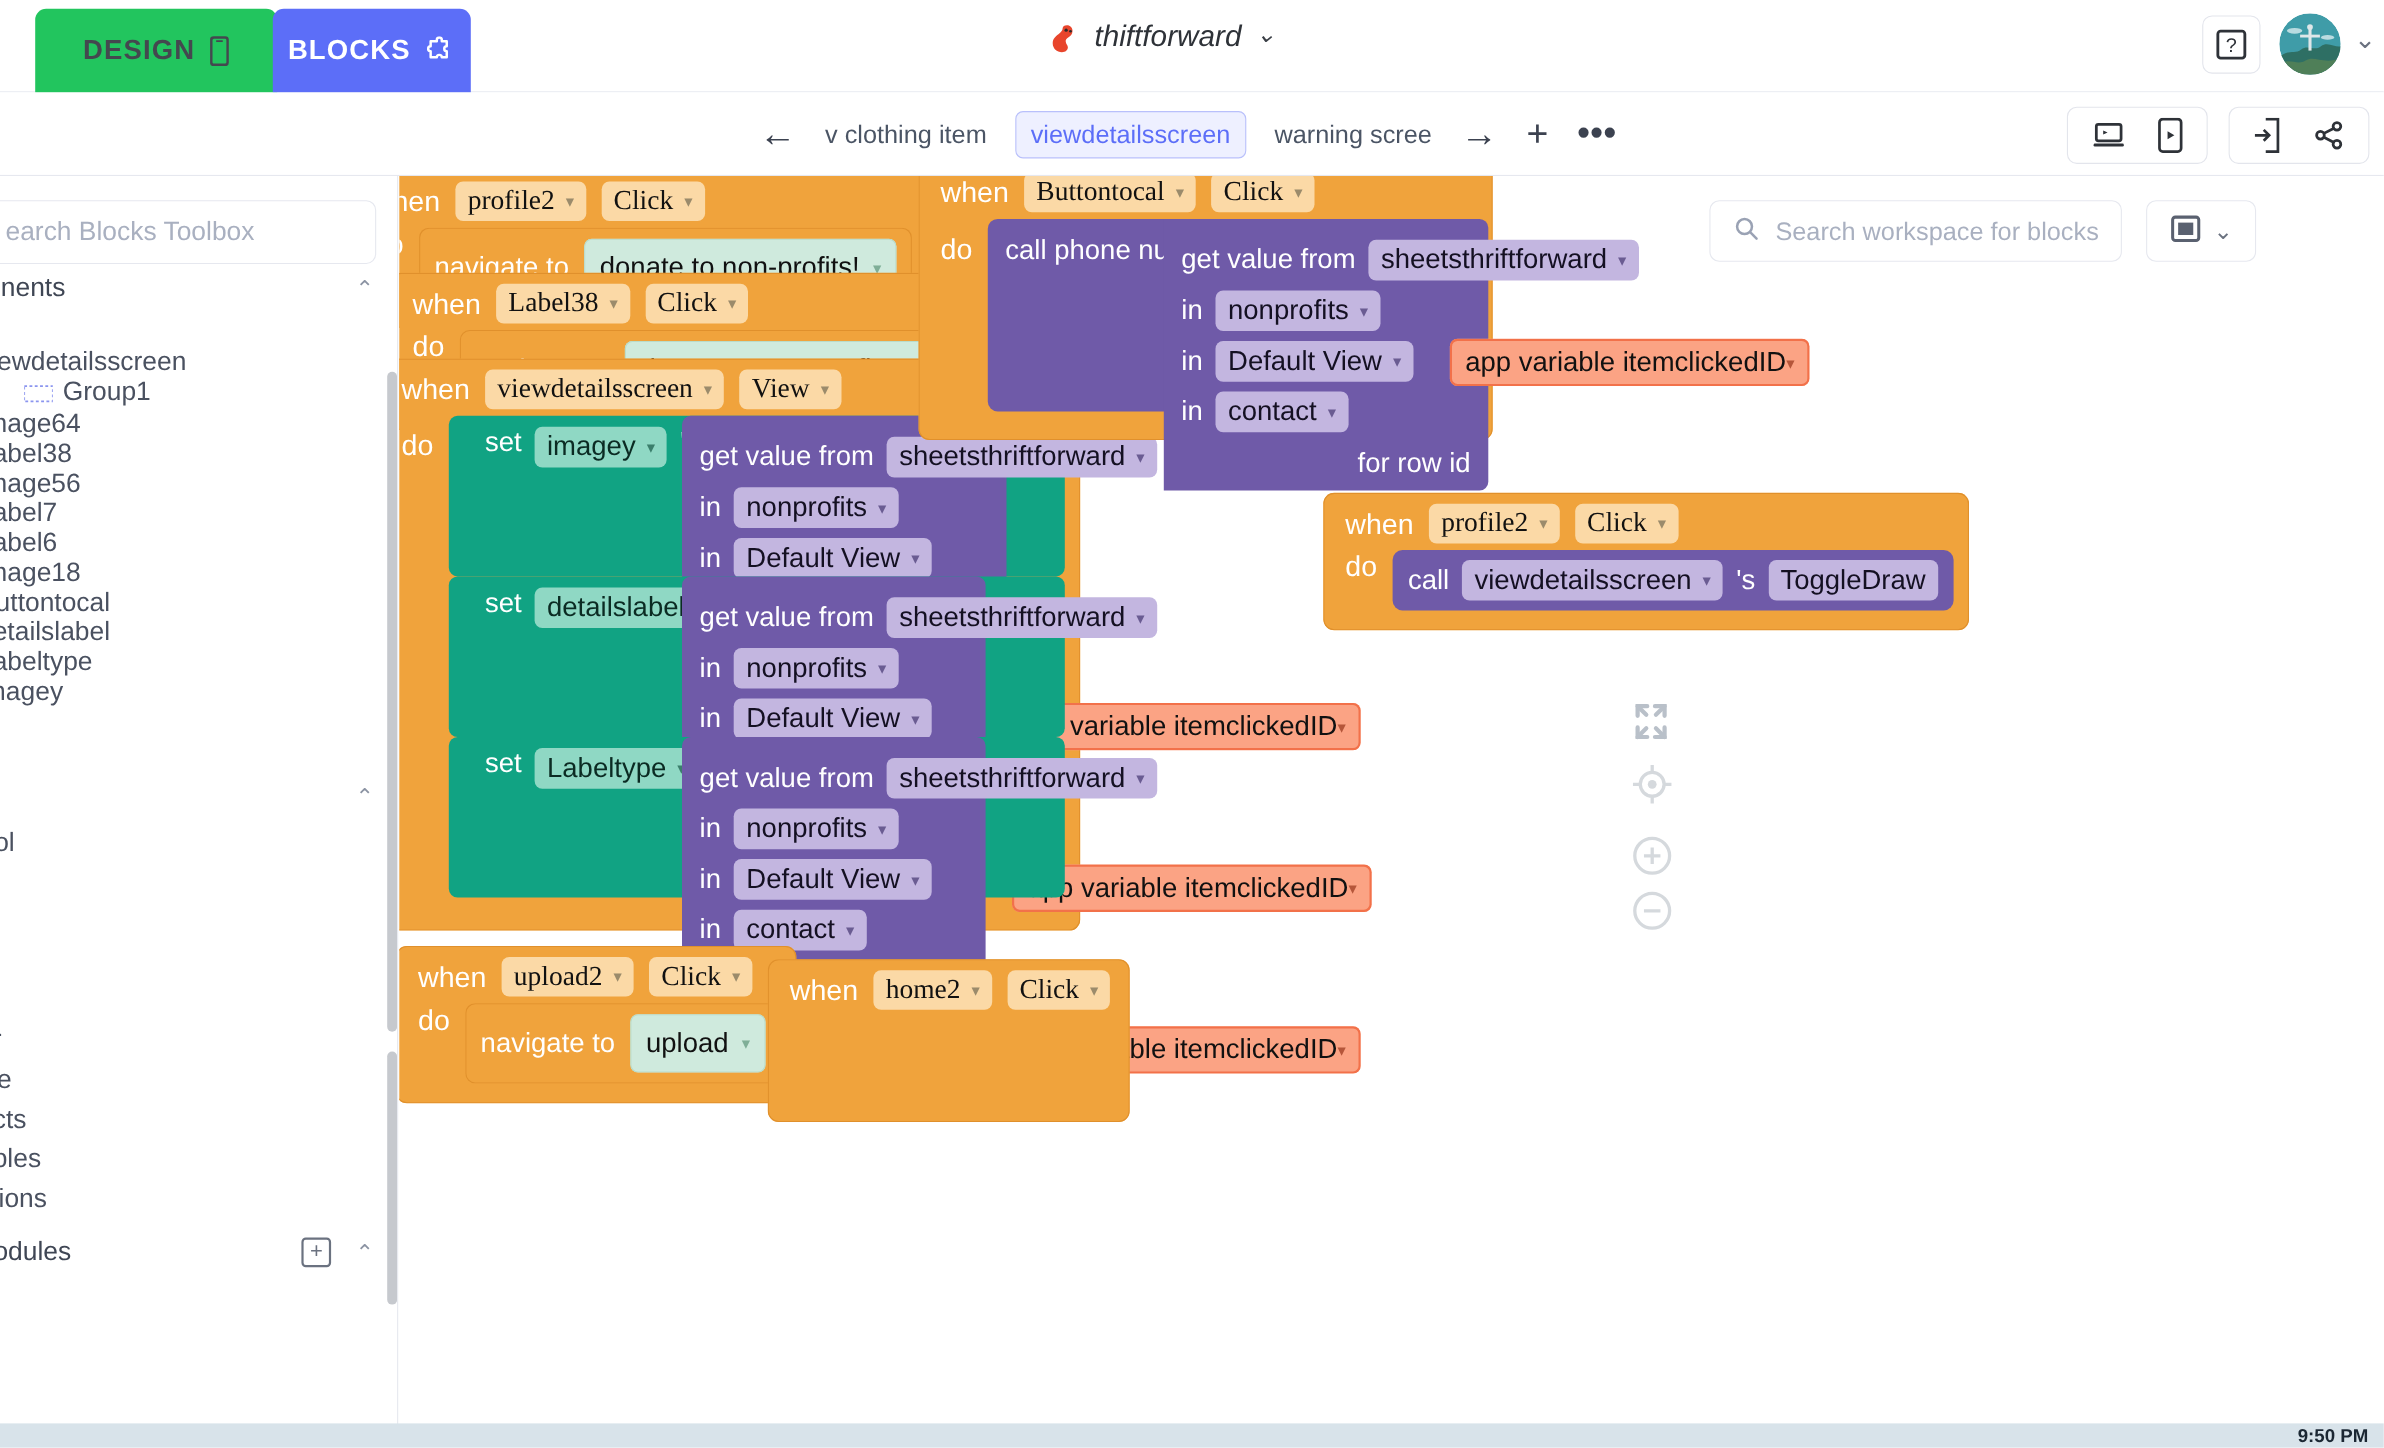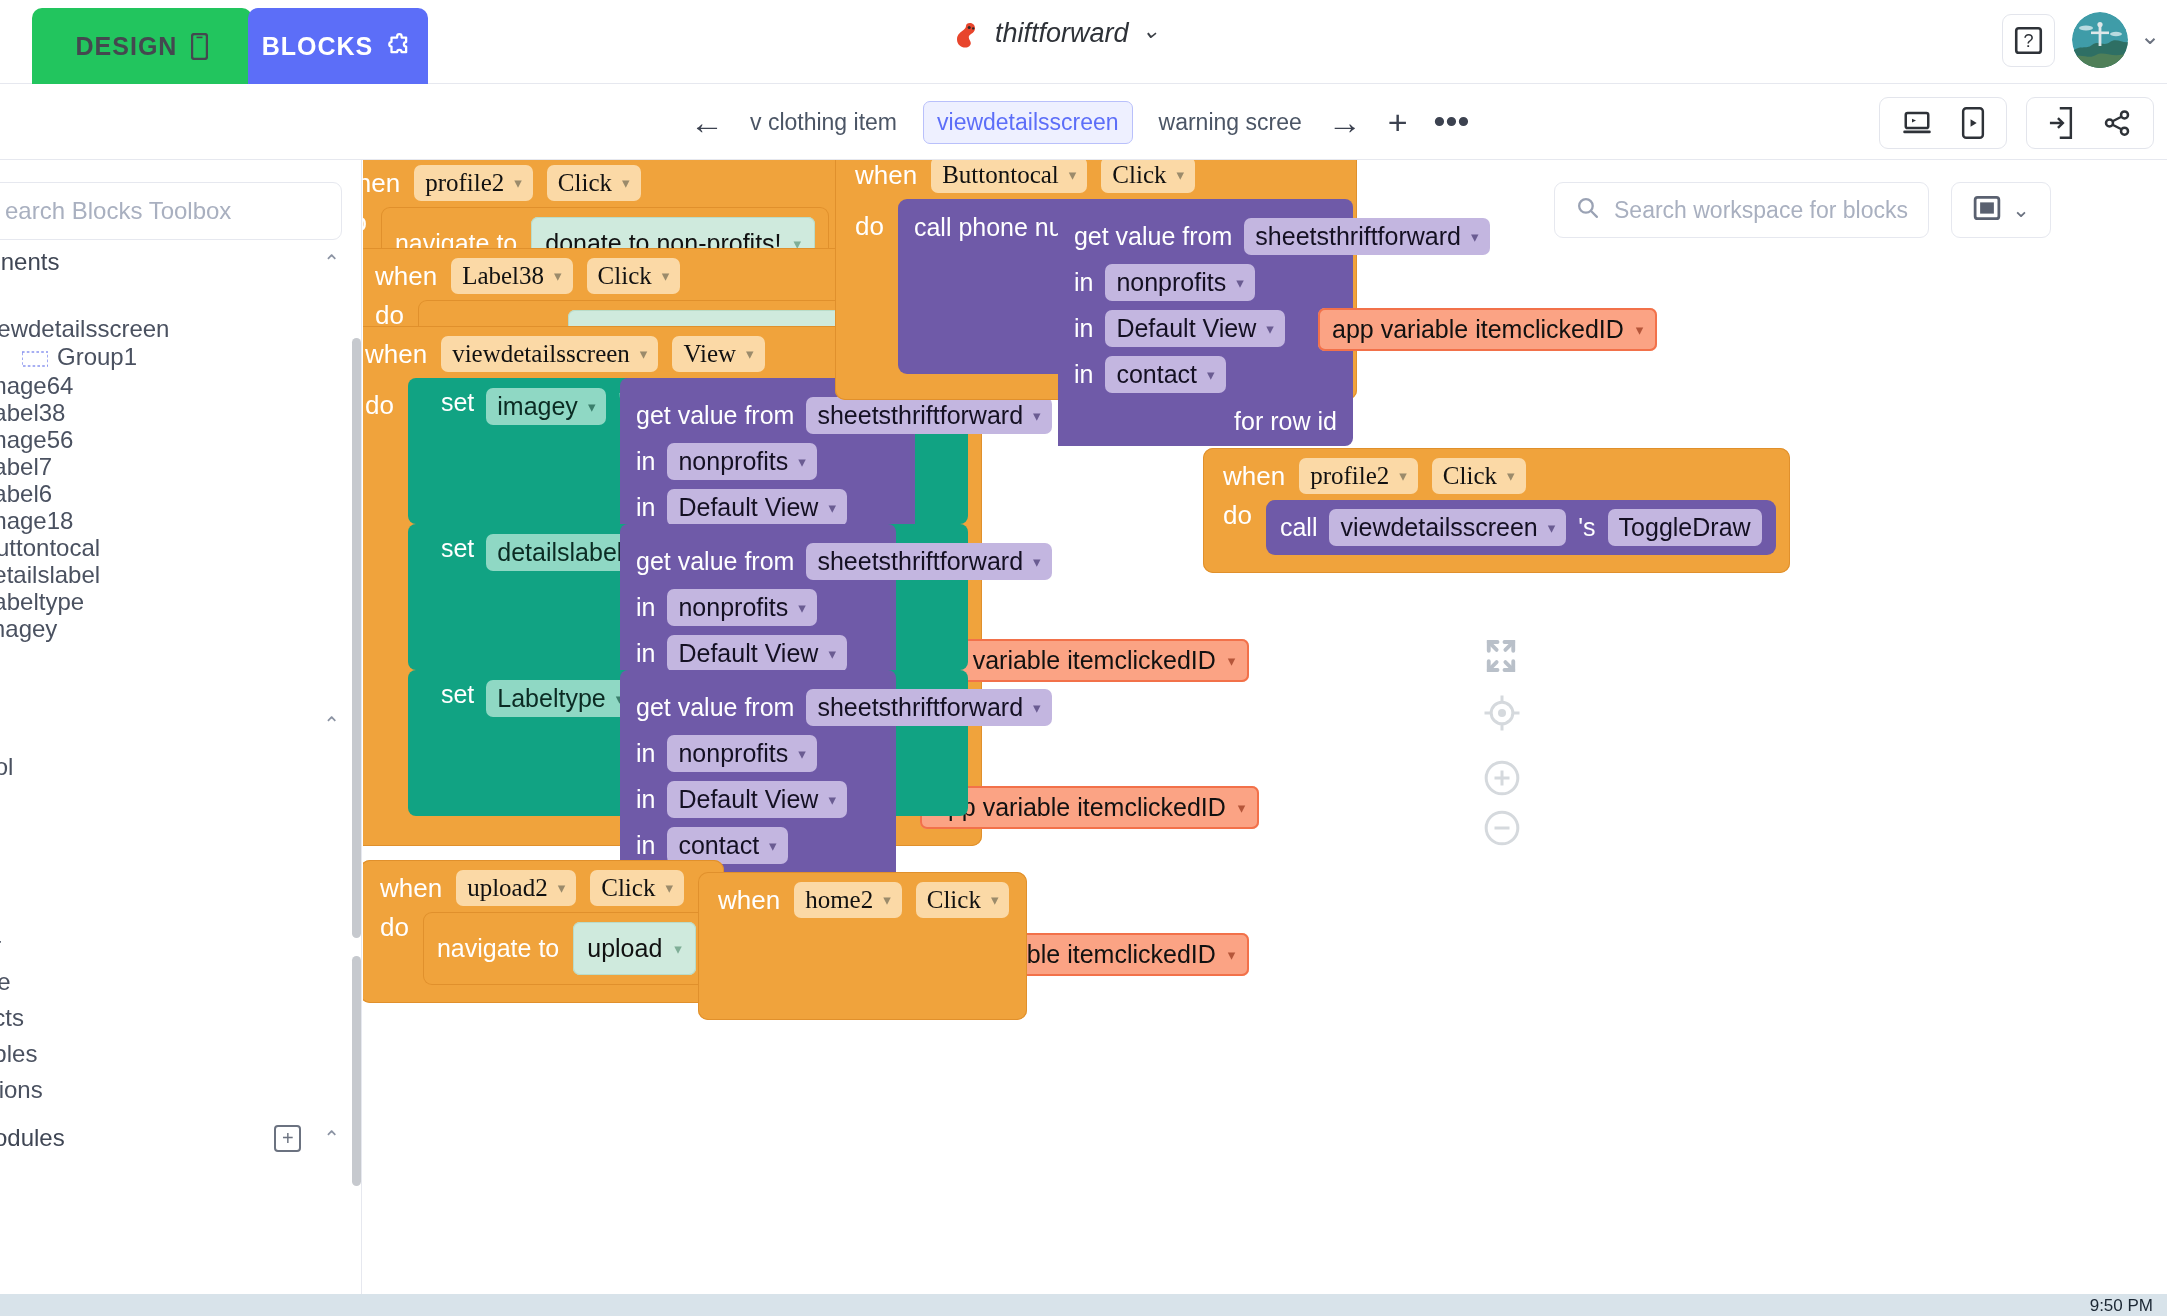--- a/index.html
+++ b/index.html
@@ -98,34 +98,34 @@
   .setter-row { display:flex; align-items:center; gap:12px; padding:10px 33px;}
   .fld-g { background:#8fd8c4; color:#0b2b23; border-radius:7px; padding:4px 11px;
     font-size:25px; display:inline-flex; align-items:center; gap:10px; cursor:pointer;}
   .fld-g .tri { font-size:15px; color:#3b7f6c;}
   .getval { background:#6f5aa8; border-radius:8px; color:#fff; padding:10px 16px;}
   .gv-row { display:flex; align-items:center; gap:12px; margin:9px 0;}
   .fld-p { background:#c3b6e0; color:#141022; border-radius:7px; padding:4px 11px;
     font-size:25px; display:inline-flex; align-items:center; gap:10px; cursor:pointer;}
   .fld-p .tri { font-size:15px; color:#6a5c92;}
   .appvar { background:#fba384; color:#111; border-radius:7px; padding:7px 14px;
-    font-size:25px; display:inline-flex; align-items:center; gap:12px;
+    font-size:25px; display:inline-flex; align-items:center; 
     box-shadow: inset 0 0 0 2px #f2714a; cursor:pointer;}
   .appvar .tri { color:#b5563a; font-size:15px;}
   .forrow { text-align:right; font-size:25px; color:#fff; }
   .callblk { background:#6f5aa8; border-radius:9px; padding:9px 14px;
     display:flex; align-items:center; gap:12px;}
 
   
   .wsctrl { position:absolute; cursor:pointer; }
 
   
   .taskbar { position:absolute; left:0; top:1294px; width:2167px; height:22px;
     background:#d8e3ea; }
-  .tb-clock { position:absolute; right:14px; top:2px; font-size:17px; color:#1b2733;}
+  .tb-clock { position:absolute; right:14px; top:2px; font-size:17px; color:#1b2733;font-weight:bold;}
 </style>
 </head>
 <body>
 
 <div class="topbar">
   <div class="tab-design">
     <span>DESIGN</span>
     <span class="ico">
       <svg width="17" height="27" viewBox="0 0 17 27">
           <rect x="1" y="1" width="15" height="25" rx="2.5" fill="none" stroke="#44484f" stroke-width="2.4"></rect>

